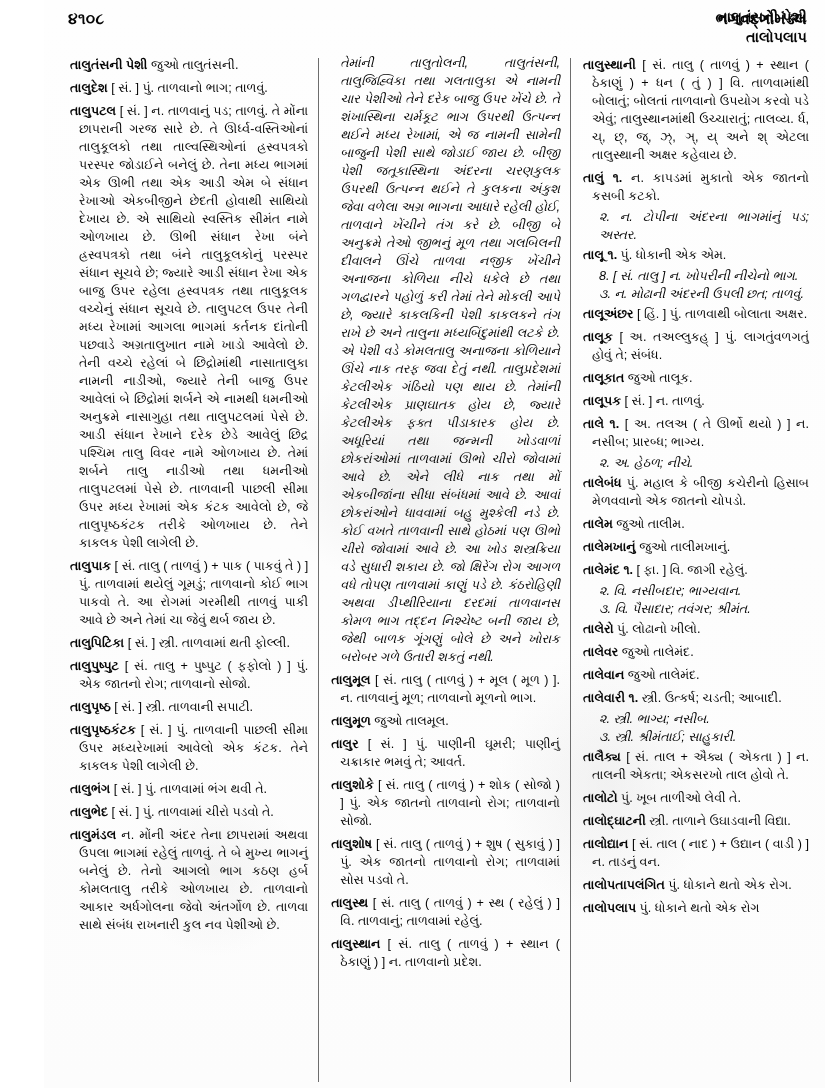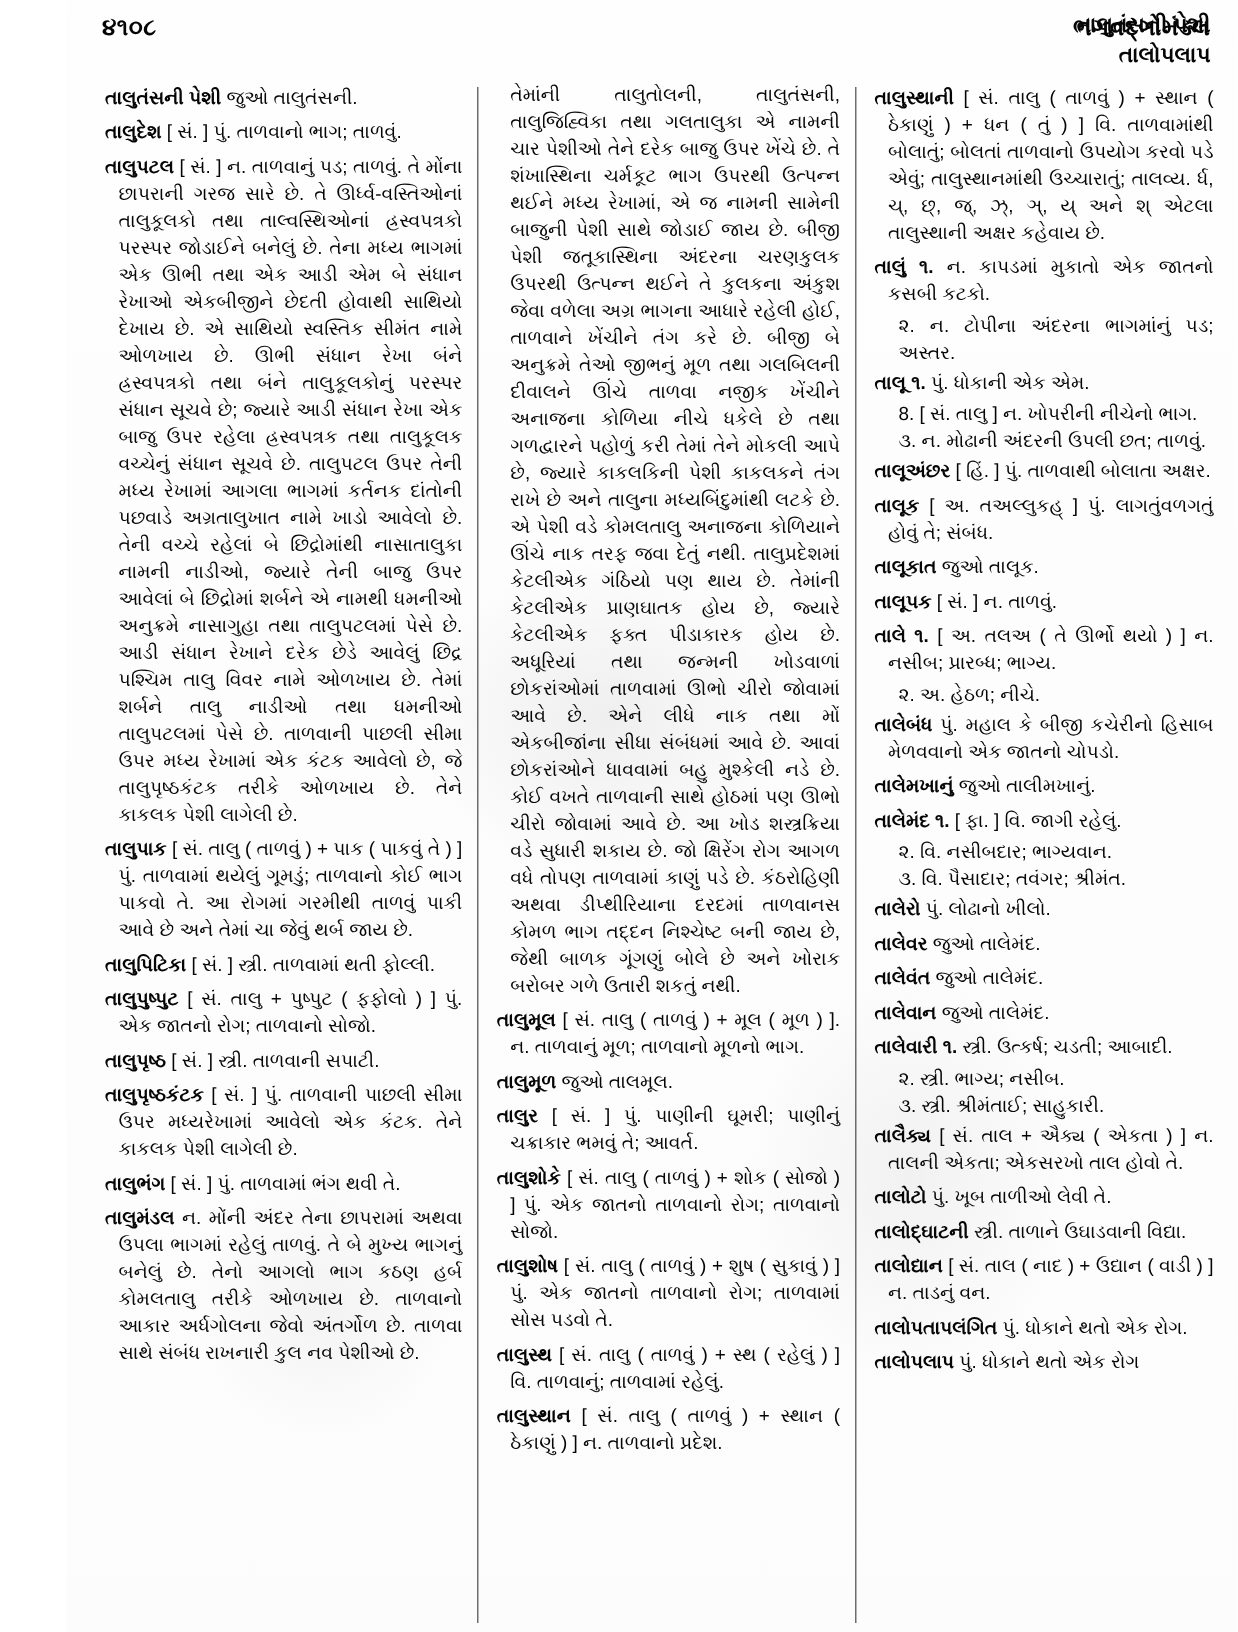--- a/index.html
+++ b/index.html
@@ -102,20 +102,21 @@
     text-indent: 0;
     padding-left: 9px;
   }
   .entry .hw {
     font-weight: bold;
     margin-left: -9px;
   }
   .entry.cont {
     padding-left: 9px;
     margin-top: -2px;
+    font-style: italic;
   }
   .entry.sense {
     padding-left: 16px;
     margin-bottom: 2px;
   }
 </style>
 </head>
 <body>
 
 <div class="page">
@@ -133,20 +134,21 @@
     <div class="col col-1">
         <p class="entry"><span class="hw">તાલુતંસની પેશી</span><span> જુઓ તાલુતંસની.</span></p>
         <p class="entry"><span class="hw">તાલુદેશ</span><span> [ સં. ] પું. તાળવાનો ભાગ; તાળવું.</span></p>
         <p class="entry"><span class="hw">તાલુપટલ</span><span> [ સં. ] ન. તાળવાનું પડ; તાળવું. તે મોંના છાપરાની ગરજ સારે છે. તે ઊર્ધ્વ-વસ્તિઓનાં તાલુકૂલકો તથા તાલ્વસ્થિઓનાં હ્રસ્વપત્રકો પરસ્પર જોડાઈને બનેલું છે. તેના મધ્ય ભાગમાં એક ઊભી તથા એક આડી એમ બે સંધાન રેખાઓ એકબીજીને છેદતી હોવાથી સાથિયો દેખાય છે. એ સાથિયો સ્વસ્તિક સીમંત નામે ઓળખાય છે. ઊભી સંધાન રેખા બંને હ્રસ્વપત્રકો તથા બંને તાલુકૂલકોનું પરસ્પર સંધાન સૂચવે છે; જ્યારે આડી સંધાન રેખા એક બાજુ ઉપર રહેલા હ્રસ્વપત્રક તથા તાલુકૂલક વચ્ચેનું સંધાન સૂચવે છે. તાલુપટલ ઉપર તેની મધ્ય રેખામાં આગલા ભાગમાં કર્તનક દાંતોની પછવાડે અગ્રતાલુખાત નામે ખાડો આવેલો છે. તેની વચ્ચે રહેલાં બે છિદ્રોમાંથી નાસાતાલુકા નામની નાડીઓ, જ્યારે તેની બાજુ ઉપર આવેલાં બે છિદ્રોમાં શર્બને એ નામથી ધમનીઓ અનુક્રમે નાસાગુહા તથા તાલુપટલમાં પેસે છે. આડી સંધાન રેખાને દરેક છેડે આવેલું છિદ્ર પશ્ચિમ તાલુ વિવર નામે ઓળખાય છે. તેમાં શર્બને તાલુ નાડીઓ તથા ધમનીઓ તાલુપટલમાં પેસે છે. તાળવાની પાછલી સીમા ઉપર મધ્ય રેખામાં એક કંટક આવેલો છે, જે તાલુપૃષ્ઠકંટક તરીકે ઓળખાય છે. તેને કાકલક પેશી લાગેલી છે.</span></p>
         <p class="entry"><span class="hw">તાલુપાક</span><span> [ સં. તાલુ ( તાળવું ) + પાક ( પાકવું તે ) ] પું. તાળવામાં થયેલું ગૂમડું; તાળવાનો કોઈ ભાગ પાકવો તે. આ રોગમાં ગરમીથી તાળવું પાકી આવે છે અને તેમાં ચા જેવું થર્બ જાય છે.</span></p>
         <p class="entry"><span class="hw">તાલુપિટિકા</span><span> [ સં. ] સ્ત્રી. તાળવામાં થતી ફોલ્લી.</span></p>
         <p class="entry"><span class="hw">તાલુપુષ્પુટ</span><span> [ સં. તાલુ + પુષ્પુટ ( ફફોલો ) ] પું. એક જાતનો રોગ; તાળવાનો સોજો.</span></p>
         <p class="entry"><span class="hw">તાલુપૃષ્ઠ</span><span> [ સં. ] સ્ત્રી. તાળવાની સપાટી.</span></p>
         <p class="entry"><span class="hw">તાલુપૃષ્ઠકંટક</span><span> [ સં. ] પું. તાળવાની પાછલી સીમા ઉપર મધ્યરેખામાં આવેલો એક કંટક. તેને કાકલક પેશી લાગેલી છે.</span></p>
         <p class="entry"><span class="hw">તાલુભંગ</span><span> [ સં. ] પું. તાળવામાં ભંગ થવી તે.</span></p>
+        <p class="entry"><span class="hw">તાલુભેદ</span><span> [ સં. ] પું. તાળવામાં ચીરો પડવો તે.</span></p>
         <p class="entry"><span class="hw">તાલુમંડલ</span><span> ન. મોંની અંદર તેના છાપરામાં અથવા ઉપલા ભાગમાં રહેલું તાળવું. તે બે મુખ્ય ભાગનું બનેલું છે. તેનો આગલો ભાગ કઠણ હર્બ કોમલતાલુ તરીકે ઓળખાય છે. તાળવાનો આકાર અર્ધગોલના જેવો અંતર્ગોળ છે. તાળવા સાથે સંબંધ રાખનારી કુલ નવ પેશીઓ છે.</span></p>
       </div>
     <div class="rule"></div>
     <div class="col col-2">
         <p class="entry cont"><span>તેમાંની તાલુતોલની, તાલુતંસની, તાલુજિહ્વિકા તથા ગલતાલુકા એ નામની ચાર પેશીઓ તેને દરેક બાજુ ઉપર ખેંચે છે. તે શંખાસ્થિના ચર્મકૂટ ભાગ ઉપરથી ઉત્પન્ન થઈને મધ્ય રેખામાં, એ જ નામની સામેની બાજુની પેશી સાથે જોડાઈ જાય છે. બીજી પેશી જતૂકાસ્થિના અંદરના ચરણકુલક ઉપરથી ઉત્પન્ન થઈને તે કુલકના અંકુશ જેવા વળેલા અગ્ર ભાગના આધારે રહેલી હોઈ, તાળવાને ખેંચીને તંગ કરે છે. બીજી બે અનુક્રમે તેઓ જીભનું મૂળ તથા ગલબિલની દીવાલને ઊંચે તાળવા નજીક ખેંચીને અનાજના કોળિયા નીચે ધકેલે છે તથા ગળદ્વારને પહોળું કરી તેમાં તેને મોકલી આપે છે, જ્યારે કાકલકિની પેશી કાકલકને તંગ રાખે છે અને તાલુના મધ્યબિંદુમાંથી લટકે છે. એ પેશી વડે કોમલતાલુ અનાજના કોળિયાને ઊંચે નાક તરફ જવા દેતું નથી. તાલુપ્રદેશમાં કેટલીએક ગંઠિયો પણ થાય છે. તેમાંની કેટલીએક પ્રાણઘાતક હોય છે, જ્યારે કેટલીએક ફક્ત પીડાકારક હોય છે. અધૂરિયાં તથા જન્મની ખોડવાળાં છોકરાંઓમાં તાળવામાં ઊભો ચીરો જોવામાં આવે છે. એને લીધે નાક તથા મોં એકબીજાંના સીધા સંબંધમાં આવે છે. આવાં છોકરાંઓને ધાવવામાં બહુ મુશ્કેલી નડે છે. કોઈ વખતે તાળવાની સાથે હોઠમાં પણ ઊભો ચીરો જોવામાં આવે છે. આ ખોડ શસ્ત્રક્રિયા વડે સુધારી શકાય છે. જો ક્ષિરેંગ રોગ આગળ વધે તોપણ તાળવામાં કાણું પડે છે. કંઠરોહિણી અથવા ડીપ્થીરિયાના દરદમાં તાળવાનસ કોમળ ભાગ તદ્દન નિશ્ચેષ્ટ બની જાય છે, જેથી બાળક ગૂંગણું બોલે છે અને ખોરાક બરોબર ગળે ઉતારી શકતું નથી.</span></p>
         <p class="entry"><span class="hw">તાલુમૂલ</span><span> [ સં. તાલુ ( તાળવું ) + મૂલ ( મૂળ ) ]. ન. તાળવાનું મૂળ; તાળવાનો મૂળનો ભાગ.</span></p>
         <p class="entry"><span class="hw">તાલુમૂળ</span><span> જુઓ તાલમૂલ.</span></p>
         <p class="entry"><span class="hw">તાલુર</span><span> [ સં. ] પું. પાણીની ઘૂમરી; પાણીનું ચક્રાકાર ભમવું તે; આવર્ત.</span></p>
         <p class="entry"><span class="hw">તાલુશોકે</span><span> [ સં. તાલુ ( તાળવું ) + શોક ( સોજો ) ] પું. એક જાતનો તાળવાનો રોગ; તાળવાનો સોજો.</span></p>
         <p class="entry"><span class="hw">તાલુશોષ</span><span> [ સં. તાલુ ( તાળવું ) + શુષ ( સુકાવું ) ] પું. એક જાતનો તાળવાનો રોગ; તાળવામાં સોસ પડવો તે.</span></p>
@@ -161,27 +163,27 @@
         <p class="entry"><span class="hw">તાલૂ ૧.</span><span> પું. ધોકાની એક એમ.</span></p>
         <p class="entry sense cont"><span>8. [ સં. તાલુ ] ન. ખોપરીની નીચેનો ભાગ.</span></p>
         <p class="entry sense cont"><span>૩. ન. મોઢાની અંદરની ઉપલી છત; તાળવું.</span></p>
         <p class="entry"><span class="hw">તાલૂઅંછર</span><span> [ હિં. ] પું. તાળવાથી બોલાતા અક્ષર.</span></p>
         <p class="entry"><span class="hw">તાલૂક</span><span> [ અ. તઅલ્લુકહ્ ] પું. લાગતુંવળગતું હોવું તે; સંબંધ.</span></p>
         <p class="entry"><span class="hw">તાલૂકાત</span><span> જુઓ તાલૂક.</span></p>
         <p class="entry"><span class="hw">તાલૂપક</span><span> [ સં. ] ન. તાળવું.</span></p>
         <p class="entry"><span class="hw">તાલે ૧.</span><span> [ અ. તલઅ ( તે ઊર્ભો થયો ) ] ન. નસીબ; પ્રારબ્ધ; ભાગ્ય.</span></p>
         <p class="entry sense cont"><span>૨. અ. હેઠળ; નીચે.</span></p>
         <p class="entry"><span class="hw">તાલેબંધ</span><span> પું. મહાલ કે બીજી કચેરીનો હિસાબ મેળવવાનો એક જાતનો ચોપડો.</span></p>
+        <p class="entry"><span class="hw">તાલેમ</span><span> જુઓ તાલીમ.</span></p>
         <p class="entry"><span class="hw">તાલેમખાનું</span><span> જુઓ તાલીમખાનું.</span></p>
         <p class="entry"><span class="hw">તાલેમંદ ૧.</span><span> [ ફા. ] વિ. જાગી રહેલું.</span></p>
         <p class="entry sense cont"><span>૨. વિ. નસીબદાર; ભાગ્યવાન.</span></p>
         <p class="entry sense cont"><span>૩. વિ. પૈસાદાર; તવંગર; શ્રીમંત.</span></p>
         <p class="entry"><span class="hw">તાલેરો</span><span> પું. લોઢાનો ખીલો.</span></p>
         <p class="entry"><span class="hw">તાલેવર</span><span> જુઓ તાલેમંદ.</span></p>
-        <p class="entry"><span class="hw">તાલેવંત</span><span> જુઓ તાલેમંદ.</span></p>
         <p class="entry"><span class="hw">તાલેવાન</span><span> જુઓ તાલેમંદ.</span></p>
         <p class="entry"><span class="hw">તાલેવારી ૧.</span><span> સ્ત્રી. ઉત્કર્ષ; ચડતી; આબાદી.</span></p>
         <p class="entry sense cont"><span>૨. સ્ત્રી. ભાગ્ય; નસીબ.</span></p>
         <p class="entry sense cont"><span>૩. સ્ત્રી. શ્રીમંતાઈ; સાહુકારી.</span></p>
         <p class="entry"><span class="hw">તાલૈક્ય</span><span> [ સં. તાલ + ઐક્ય ( એકતા ) ] ન. તાલની એકતા; એકસરખો તાલ હોવો તે.</span></p>
         <p class="entry"><span class="hw">તાલોટો</span><span> પું. ખૂબ તાળીઓ લેવી તે.</span></p>
         <p class="entry"><span class="hw">તાલોદ્ઘાટની</span><span> સ્ત્રી. તાળાને ઉઘાડવાની વિદ્યા.</span></p>
         <p class="entry"><span class="hw">તાલોદ્યાન</span><span> [ સં. તાલ ( નાદ ) + ઉદ્યાન ( વાડી ) ] ન. તાડનું વન.</span></p>
         <p class="entry"><span class="hw">તાલોપતાપલંગિત</span><span> પું. ધોકાને થતો એક રોગ.</span></p>
         <p class="entry"><span class="hw">તાલોપલાપ</span><span> પું. ધોકાને થતો એક રોગ</span></p>

